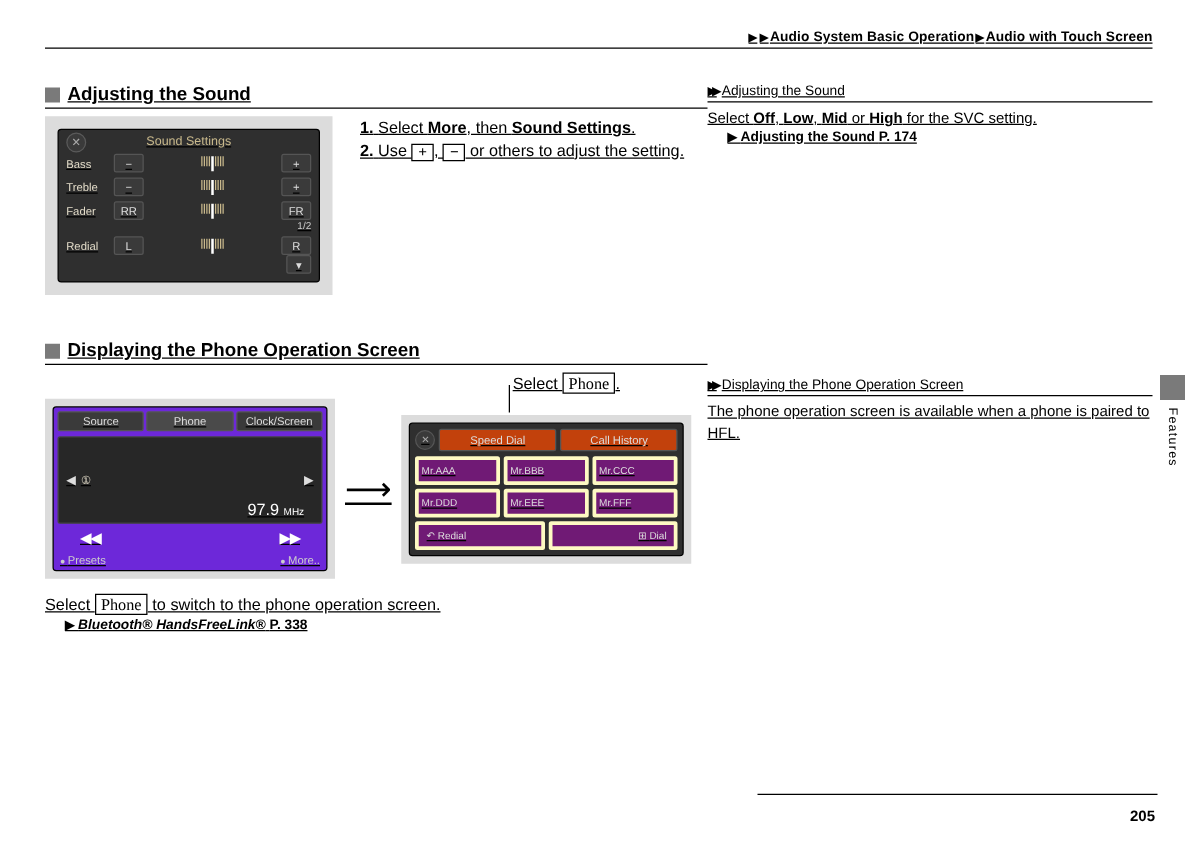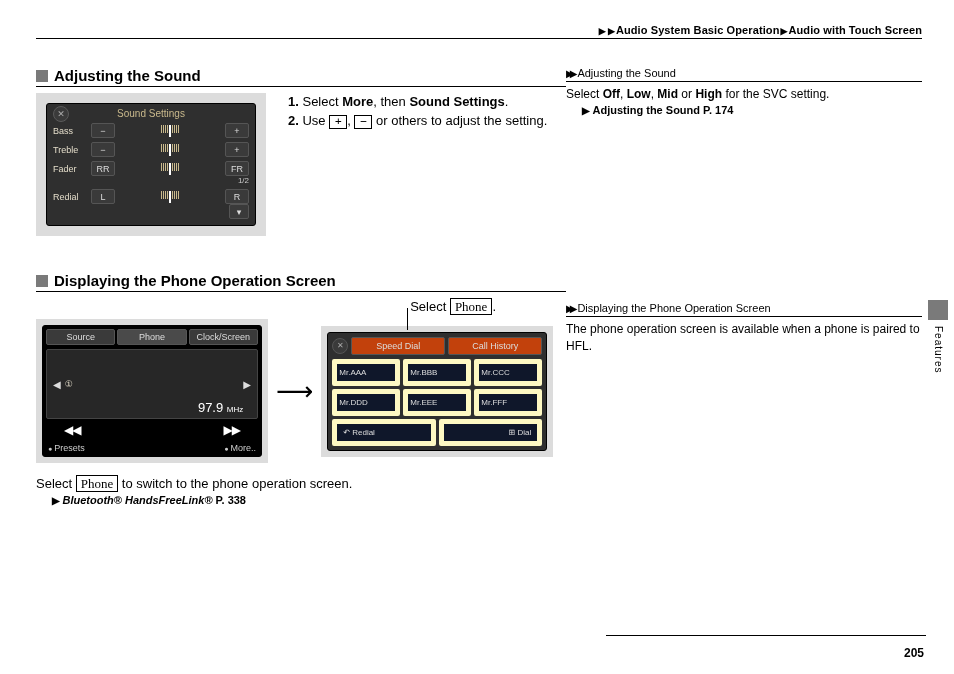--- a/index.html
+++ b/index.html
@@ -8,20 +8,21 @@
     font-family: "Helvetica Neue", Arial, sans-serif;
     background: #fff;
   }
   .page {
     width: 954px;
     height: 674px;
     box-sizing: border-box;
     padding: 24px 32px 20px 36px;
     position: relative;
     color: #000;
+    text-decoration: underline;
   }
 
   
   .crumb {
     text-align: right;
     font-size: 11px;
     font-weight: bold;
     padding-bottom: 2px;
     letter-spacing: 0.1px;
   }
@@ -82,21 +83,21 @@
   .ss-ticks i { width:1px; height:8px; background:#c9b98c; display:block; }
   .ss-ticks i.mid { height:12px; width:2px; background:#fff; }
   .ss-page { text-align:right; font-size:8px; color:#ccc; }
   .ss-down { display:flex; justify-content:flex-end; }
   .ss-down .ss-btn { width:18px; }
 
   
   .screens-row { display:flex; align-items:center; gap:8px; margin-top:4px; }
   .screens-row .screen { width:220px; padding:6px; }
   .rs {
-    background:#000000; border:1px solid #000; border-radius:3px;
+    background:#6d28d9; border:1px solid #000; border-radius:3px;
     color:#e3dcc9; font-size:10px; padding:3px;
   }
   .rs-tabs { display:flex; gap:2px; margin-bottom:4px; }
   .rs-tab {
     flex:1; border:1px solid #555; border-radius:2px; background:#3a3a3a;
     text-align:center; font-size:9px; padding:2px 0; color:#ddd;
   }
   .rs-tab.on { background:#4a4a4a; }
   .rs-main {
     display:flex; align-items:center; justify-content:space-between;
@@ -110,21 +111,21 @@
   .rs-bot span::before { content:"● "; font-size:7px; }
 
   .phone {
     background:#2f2f2f; border:1px solid #000; border-radius:3px;
     padding:4px; font-size:9px;
   }
   .ph-top { display:flex; gap:3px; margin-bottom:4px; align-items:center;}
   .ph-x { width:14px;height:14px;border-radius:50%;border:1px solid #555;background:#3a3a3a;color:#aaa;display:flex;align-items:center;justify-content:center;font-size:8px;}
   .ph-tab { flex:1; border:1px solid #555; border-radius:2px; background:#c2410c; text-align:center; color:#ddd; padding:3px 0;}
   .ph-grid { display:grid; grid-template-columns:repeat(3,1fr); gap:3px; }
-  .ph-cell { border:5px solid #fef9c3; border-radius:2px; background:#0f172a; color:#ddd; padding:4px 2px; font-size:8px;}
+  .ph-cell { border:3px solid #fef9c3; border-radius:2px; background:#701a75; color:#ddd; padding:4px 2px; font-size:8px;}
   .ph-bot { display:grid; grid-template-columns:1fr 1fr; gap:3px; margin-top:3px;}
   .ph-bot .ph-cell { text-align:left; padding-left:6px; }
   .ph-bot .ph-cell.r { text-align:right; padding-right:6px;}
   .ph-bot .ph-cell::before { margin-right:4px; }
 
   .arrow { font-size:26px; }
 
   .callout { position:relative; text-align:right; font-size:13px; margin-bottom:2px; padding-right:70px;}
   .callout .line {
     position:absolute; right:158px; top:10px; width:1px; height:22px; background:#000;

